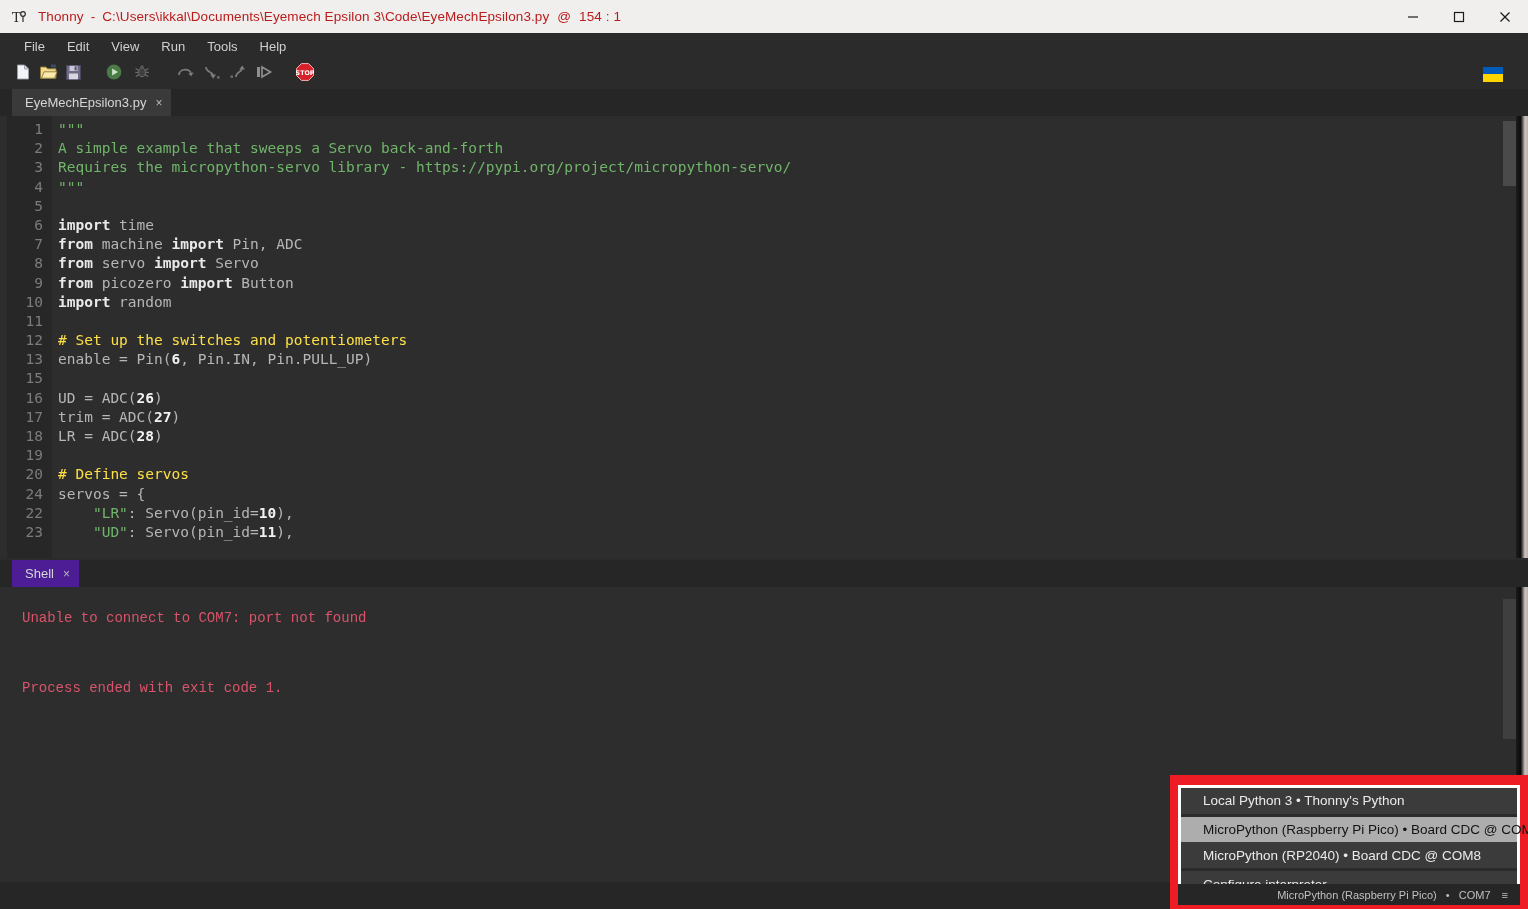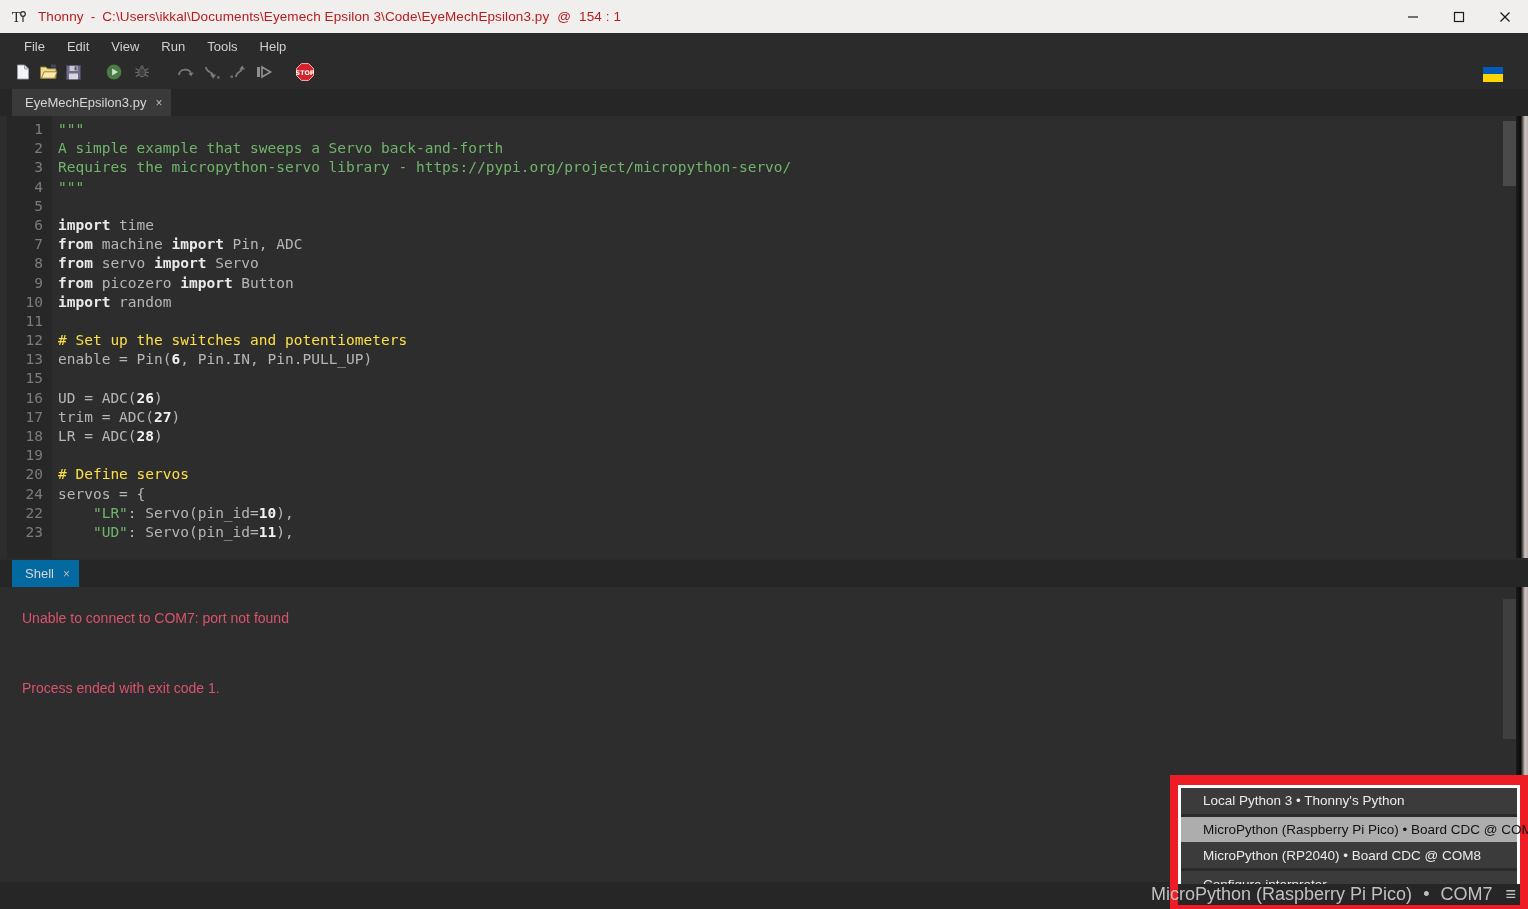--- a/index.html
+++ b/index.html
@@ -141,39 +141,39 @@
 
   
   .shell-tabstrip {
     position: absolute; top: 560px; left: 0;
     width: 1528px; height: 27px;
     background: #262626;
     display: flex; align-items: flex-end;
     padding-left: 12px;
   }
   .shtab {
-    height: 27px; background: #0369a1;
+    height: 27px; background: #4c1d95;
     display: flex; align-items: center;
     padding: 0 9px 0 13px;
     font-size: 13px; color: #d6d6d6;
   }
   .shtab .x { margin-left: 9px; font-size: 12px; color: #b9b9b9; }
   .shell {
     position: absolute; top: 587px; left: 0;
     width: 1528px; height: 295px;
     background: #2d2d2d;
   }
   .shell-edge-left {
     position: absolute; top: 587px; left: 0;
     width: 7px; height: 295px;
     background: linear-gradient(90deg,#8a97a3 0%, #6b7785 40%, #2d2d2d 100%);
   }
   .shell-body {
     position: absolute; top: 14px; left: 22px;
-    font-family: Liberation Sans, sans-serif;
+    font-family: Liberation Mono, monospace;
     font-size: 14px; line-height: 35px;
     color: #d9546a; white-space: pre;
   }
   .sh-scrollbar {
     position: absolute; top: 587px; right: 12px;
     width: 13px; height: 295px; background: #2d2d2d;
   }
   .sh-thumb {
     position: absolute; top: 12px; left: 0;
     width: 13px; height: 140px; background: #3f3f3f;
@@ -228,21 +228,21 @@
   }
   .mi.sel { background: #adadad; color: #131313; }
   .mi-sep { height: 3px; background: #2b2b2b; }
   .dd-status {
     position: absolute; left: 1178px; top: 884px;
     width: 342px; height: 21px;
     background: #262626;
     display: flex; align-items: center; justify-content: flex-end;
     z-index: 42;
   }
-  .dd-status .status-text { font-size: 18px; margin-right: 4px; }
+  .dd-status .status-text { font-size: 11px; margin-right: 12px; }
 </style>
 </head>
 <body>
 
 <div id="app">
 
   <div class="titlebar">
     <div class="tb-icon">
       <svg width="16" height="16" viewBox="0 0 16 16">
         <text x="0" y="13" font-size="13" font-family="DejaVu Serif, serif" fill="#2b2b2b">T</text>

